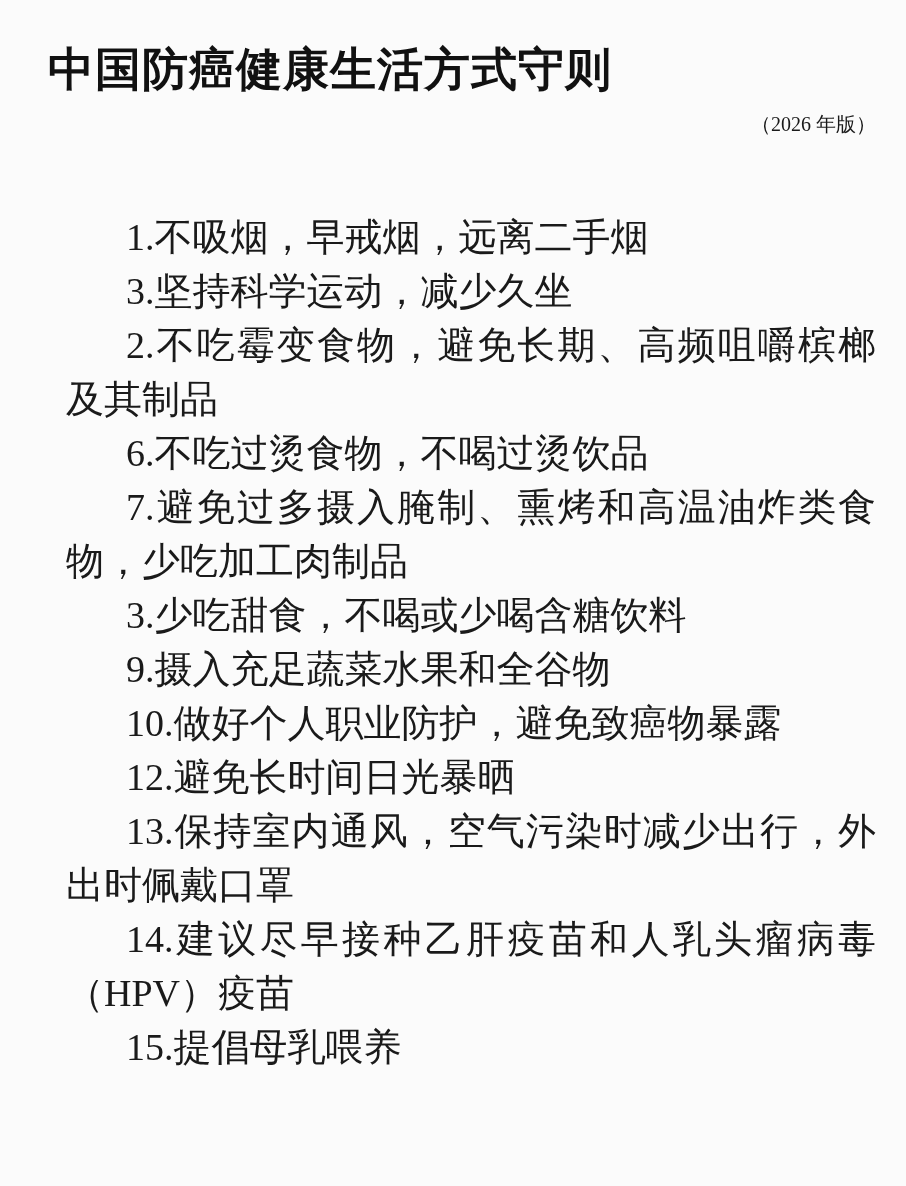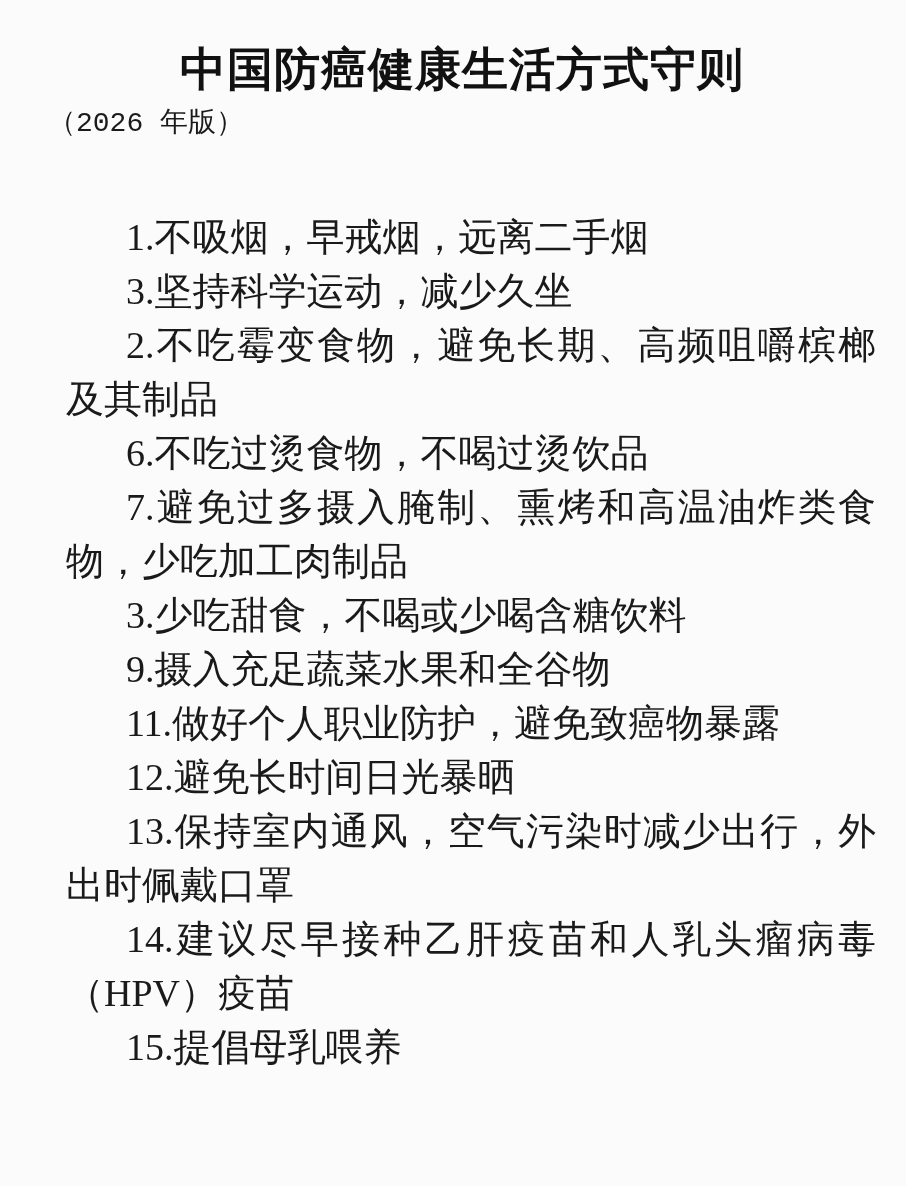--- a/index.html
+++ b/index.html
@@ -19,35 +19,34 @@
     width: 906px;
     height: 1186px;
     padding: 42px 30px 0 66px;
     background: #fbfbfb;
   }
   .title {
     margin: 0;
     font-size: 46px;
     font-weight: 700;
     line-height: 56px;
-    text-align: center;
+    text-align: left;
     letter-spacing: 1px;
     color: #111111;
     
     margin-left: -18px;
   }
   .subtitle {
     margin: 4px 0 0 0;
-    font-size: 28px;
+    font-size: 20px;
     font-weight: 400;
     line-height: 44px;
-    text-align: left;
+    text-align: right;
     color: #1a1a1a;
     margin-left: -18px;
-    font-family: Liberation Mono, monospace;
   }
   .guidelines {
     margin-top: 64px;
     width: 810px;
   }
   .guidelines p {
     margin: 0;
     font-size: 38px;
     line-height: 54px;
     text-indent: 60px;
@@ -65,19 +64,19 @@
   <div class="subtitle">（2026 年版）</div>
 
   <div class="guidelines">
     <p>1.不吸烟，早戒烟，远离二手烟</p>
     <p>3.坚持科学运动，减少久坐</p>
     <p>2.不吃霉变食物，避免长期、高频咀嚼槟榔及其制品</p>
     <p>6.不吃过烫食物，不喝过烫饮品</p>
     <p>7.避免过多摄入腌制、熏烤和高温油炸类食物，少吃加工肉制品</p>
     <p>3.少吃甜食，不喝或少喝含糖饮料</p>
     <p>9.摄入充足蔬菜水果和全谷物</p>
-    <p>11.做好个人职业防护，避免致癌物暴露</p>
+    <p>10.做好个人职业防护，避免致癌物暴露</p>
     <p>12.避免长时间日光暴晒</p>
     <p>13.保持室内通风，空气污染时减少出行，外出时佩戴口罩</p>
     <p>14.建议尽早接种乙肝疫苗和人乳头瘤病毒（HPV）疫苗</p>
     <p>15.提倡母乳喂养</p>
   </div>
 </div>
 
 </body></html>

